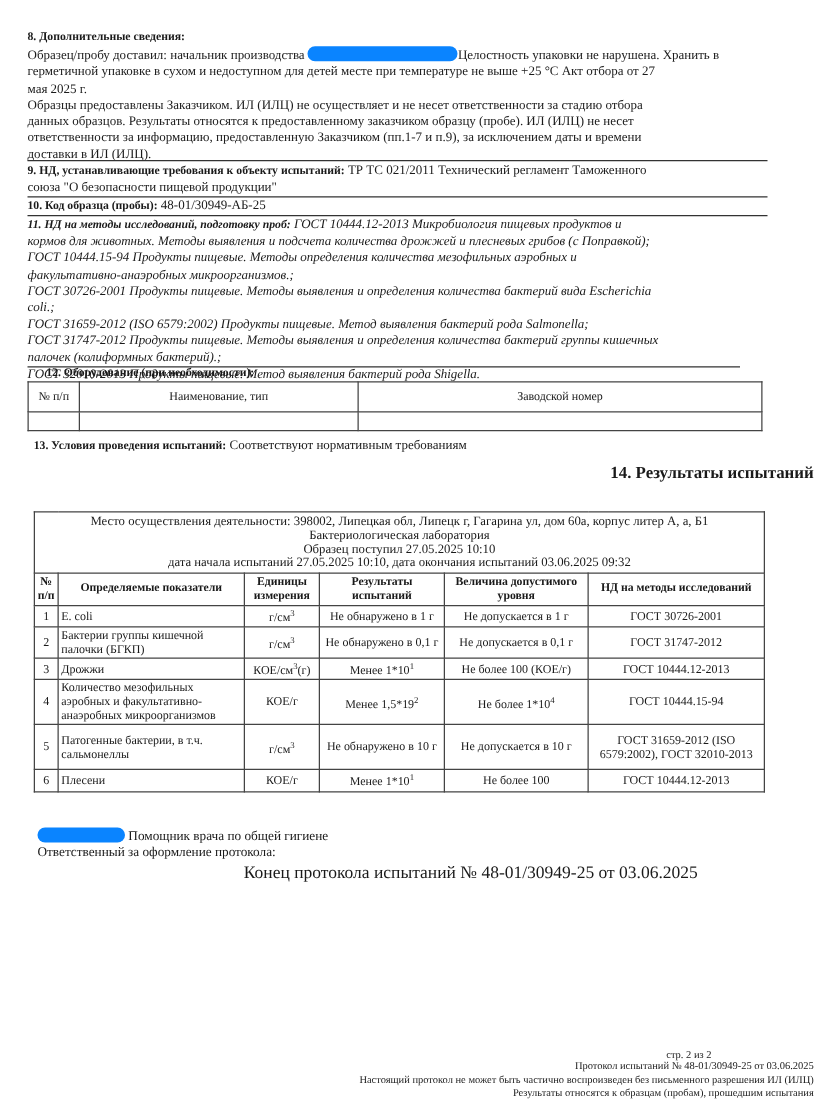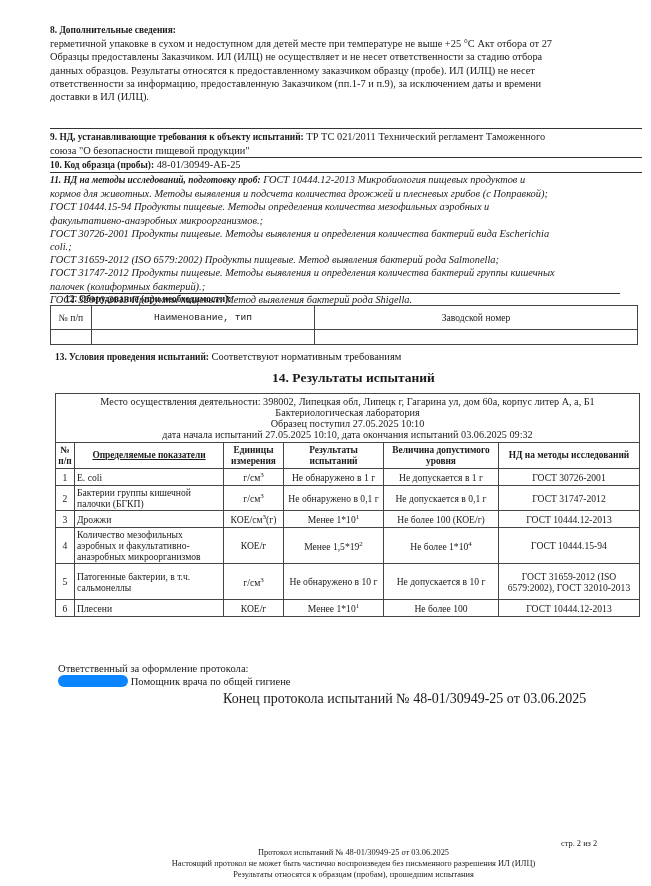--- a/index.html
+++ b/index.html
@@ -1,41 +1,44 @@
 <!DOCTYPE html>
 <html><head>
 <meta charset="utf-8">
 <style>
   html, body { margin:0; padding:0; background:#ffffff; }
   body { width:651px; height:886px; position:relative; overflow:hidden;
          font-family:"Liberation Serif", serif; color:#1a1a1a; }
-  .page { position:absolute; left:0; top:0; width:582px; height:886px;margin-left:28px; }
+  .page { position:absolute; left:0; top:0; width:582px; height:886px; }
   .blk { position:absolute; left:22px; width:590px; font-size:10.4px; line-height:13.2px; }
   .b { font-weight:bold; font-size:9.4px; }
   .redact { display:inline-block; background:#0a84ff; border-radius:7px; height:12px; vertical-align:-2px; }
   .rule { position:absolute; left:22px; width:592px; border-top:1px solid #333; }
   table { border-collapse:collapse; }
   .eq { position:absolute; left:22px; top:305px; width:588px; font-size:9.6px; }
   .eq td { border:1px solid #444; text-align:center; vertical-align:middle; }
-  .res { position:absolute; left:27px; top:393px; width:585px; font-size:9.6px; }
+  .res { position:absolute; left:27px; top:409px; width:585px; font-size:9.6px; }
   .res td { border:1px solid #444; text-align:center; vertical-align:middle; padding:1px 2px; line-height:11px; }
   .res th { border:1px solid #444; font-weight:bold; font-size:9.4px; line-height:11px; padding:1px 2px; }
   .res td.l { text-align:left; }
   .hdrcell { font-size:10.2px; line-height:12.5px; padding:2px 0 !important; }
   sup { font-size:7px; }
-  .center { position:absolute; left:0; width:651px; text-align:center; }
+  .center { position:absolute; left:0; width:651px; text-align:right; }
 </style>
 </head>
 <body>
 
 <div class="page">
 
   <div class="blk" style="top:24px;">
     <div class="b">8. Дополнительные сведения:</div>
+    <div><span>Образец/пробу доставил: начальник производства</span>
+      <span class="redact" style="width:120px;"></span><span>Целостность упаковки не нарушена. Хранить в</span></div>
     <div>герметичной упаковке в сухом и недоступном для детей месте при температуре не выше +25 °С  Акт отбора от 27</div>
+    <div>мая 2025 г.</div>
     <div>Образцы предоставлены Заказчиком. ИЛ (ИЛЦ) не осуществляет и не несет ответственности за стадию отбора</div>
     <div>данных образцов. Результаты относятся к предоставленному заказчиком образцу (пробе). ИЛ (ИЛЦ) не несет</div>
     <div>ответственности за информацию, предоставленную Заказчиком (пп.1-7 и п.9), за исключением даты и времени</div>
     <div>доставки в ИЛ (ИЛЦ).</div>
   </div>
   <div class="rule" style="top:128px;"></div>
 
   <div class="blk" style="top:130px;">
     <div><span class="b">9. НД, устанавливающие требования к объекту испытаний:</span><span> ТР ТС 021/2011 Технический регламент Таможенного</span></div>
     <div>союза "О безопасности пищевой продукции"</div>
@@ -59,21 +62,21 @@
     <div>палочек (колиформных бактерий).;</div>
     <div>ГОСТ 32010-2013 Продукты пищевые. Метод выявления бактерий рода Shigella.</div>
   </div>
   <div class="rule" style="top:293px; width:570px;"></div>
 
   <div class="b" style="position:absolute; left:37px; top:294px; font-size:9.4px;">12. Оборудование (при необходимости):</div>
   <table class="eq">
     <tbody>
         <tr style="height:24px;">
       <td style="width:38px; line-height:10px; padding:1px;">№ п/п</td>
-      <td style="width:220px;font-family:Liberation Mono, monospace;">Наименование, тип</td>
+      <td style="width:220px;">Наименование, тип</td>
       <td>Заводской номер</td>
     </tr>
     <tr style="height:15px;">
       <td></td>
       <td></td>
       <td></td>
     </tr>
   </tbody>
     </table>
 
@@ -88,21 +91,21 @@
         <tr>
       <td colspan="6" class="hdrcell">
         <div>Место осуществления деятельности: 398002, Липецкая обл, Липецк г, Гагарина ул, дом 60а, корпус литер А, а, Б1</div>
         <div>Бактериологическая лаборатория</div>
         <div>Образец поступил 27.05.2025 10:10</div>
         <div>дата начала испытаний 27.05.2025 10:10, дата окончания испытаний 03.06.2025 09:32</div>
       </td>
     </tr>
     <tr style="height:26px;">
       <th style="width:14px;">№ п/п</th>
-      <th style="width:144px;text-decoration:underline;">Определяемые показатели</th>
+      <th style="width:144px;">Определяемые показатели</th>
       <th style="width:55px;">Единицы измерения</th>
       <th style="width:95px;">Результаты испытаний</th>
       <th style="width:110px;">Величина допустимого уровня</th>
       <th>НД на методы исследований</th>
     </tr>
 
     <tr style="height:17px;">
       <td>1</td>
       <td class="l">E. coli</td>
       <td><span>г/см</span><sup>3</sup></td>
@@ -147,22 +150,22 @@
       <td class="l">Плесени</td>
       <td>КОЕ/г</td>
       <td><span>Менее 1*10</span><sup>1</sup></td>
       <td>Не более 100</td>
       <td>ГОСТ 10444.12-2013</td>
     </tr>
   </tbody>
     </table>
 
   <div class="blk" style="top:662px; left:30px; font-size:10.6px;">
+    <div><span class="redact" style="width:70px;"></span> <span>Помощник врача по общей гигиене</span></div>
     <div>Ответственный за оформление протокола:</div>
-    <div><span class="redact" style="width:70px;"></span> <span>Помощник врача по общей гигиене</span></div>
   </div>
 
   <div style="position:absolute; left:195px; top:691px; font-size:14px;">Конец протокола испытаний № 48-01/30949-25 от 03.06.2025</div>
 
   <div style="position:absolute; left:533px; top:839px; font-size:8.4px;">стр. 2 из 2</div>
   <div class="center" style="top:847px; font-size:8.4px; line-height:11px;">
     <div>Протокол испытаний № 48-01/30949-25 от 03.06.2025</div>
     <div>Настоящий протокол не может быть частично воспроизведен без письменного разрешения ИЛ (ИЛЦ)</div>
     <div>Результаты относятся к образцам (пробам), прошедшим испытания</div>
   </div>

